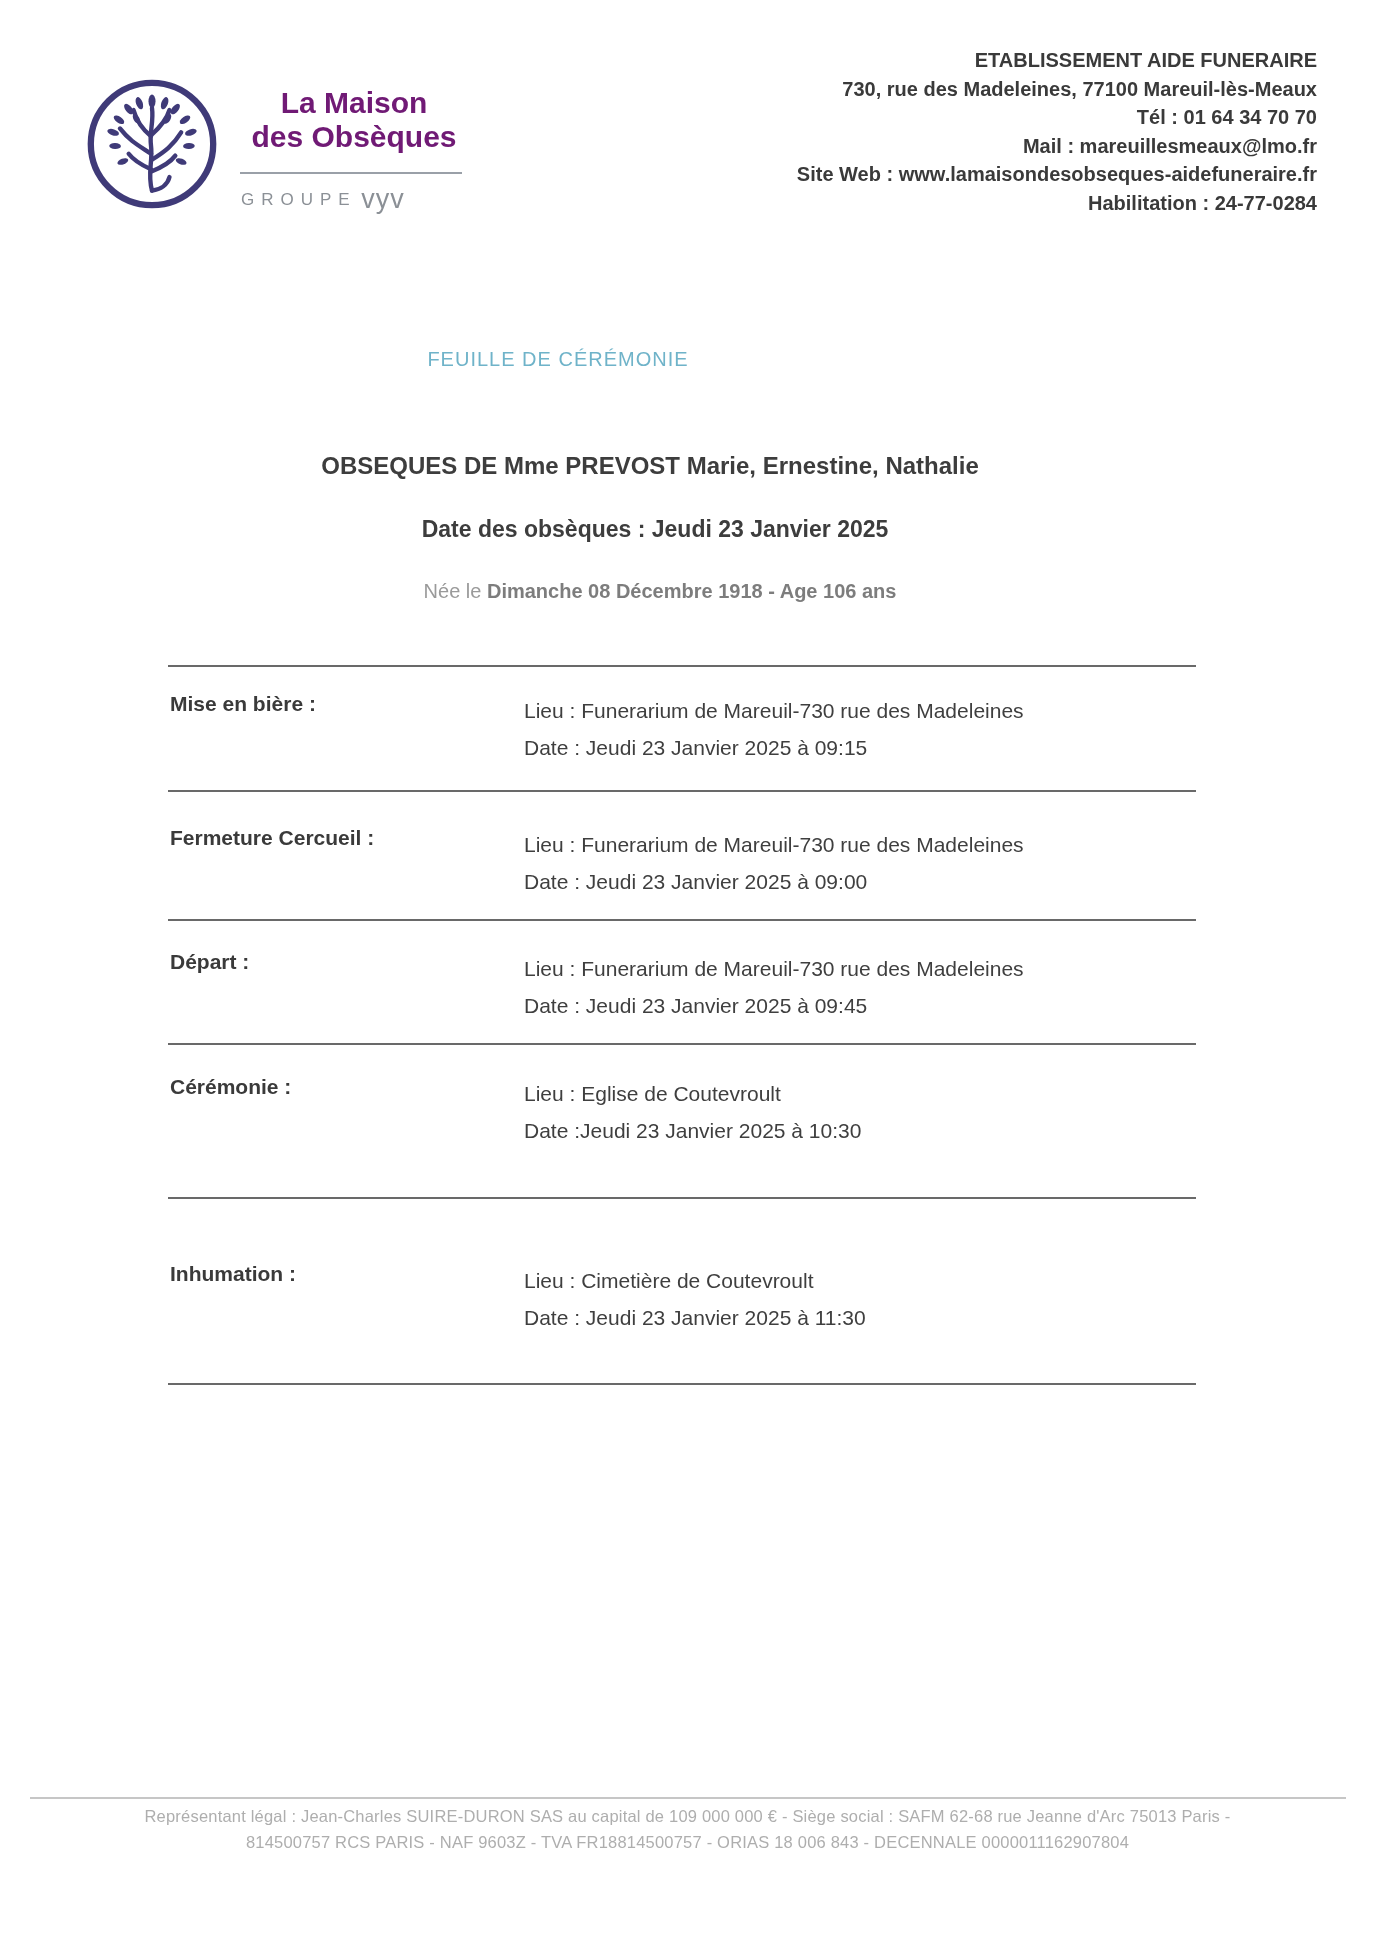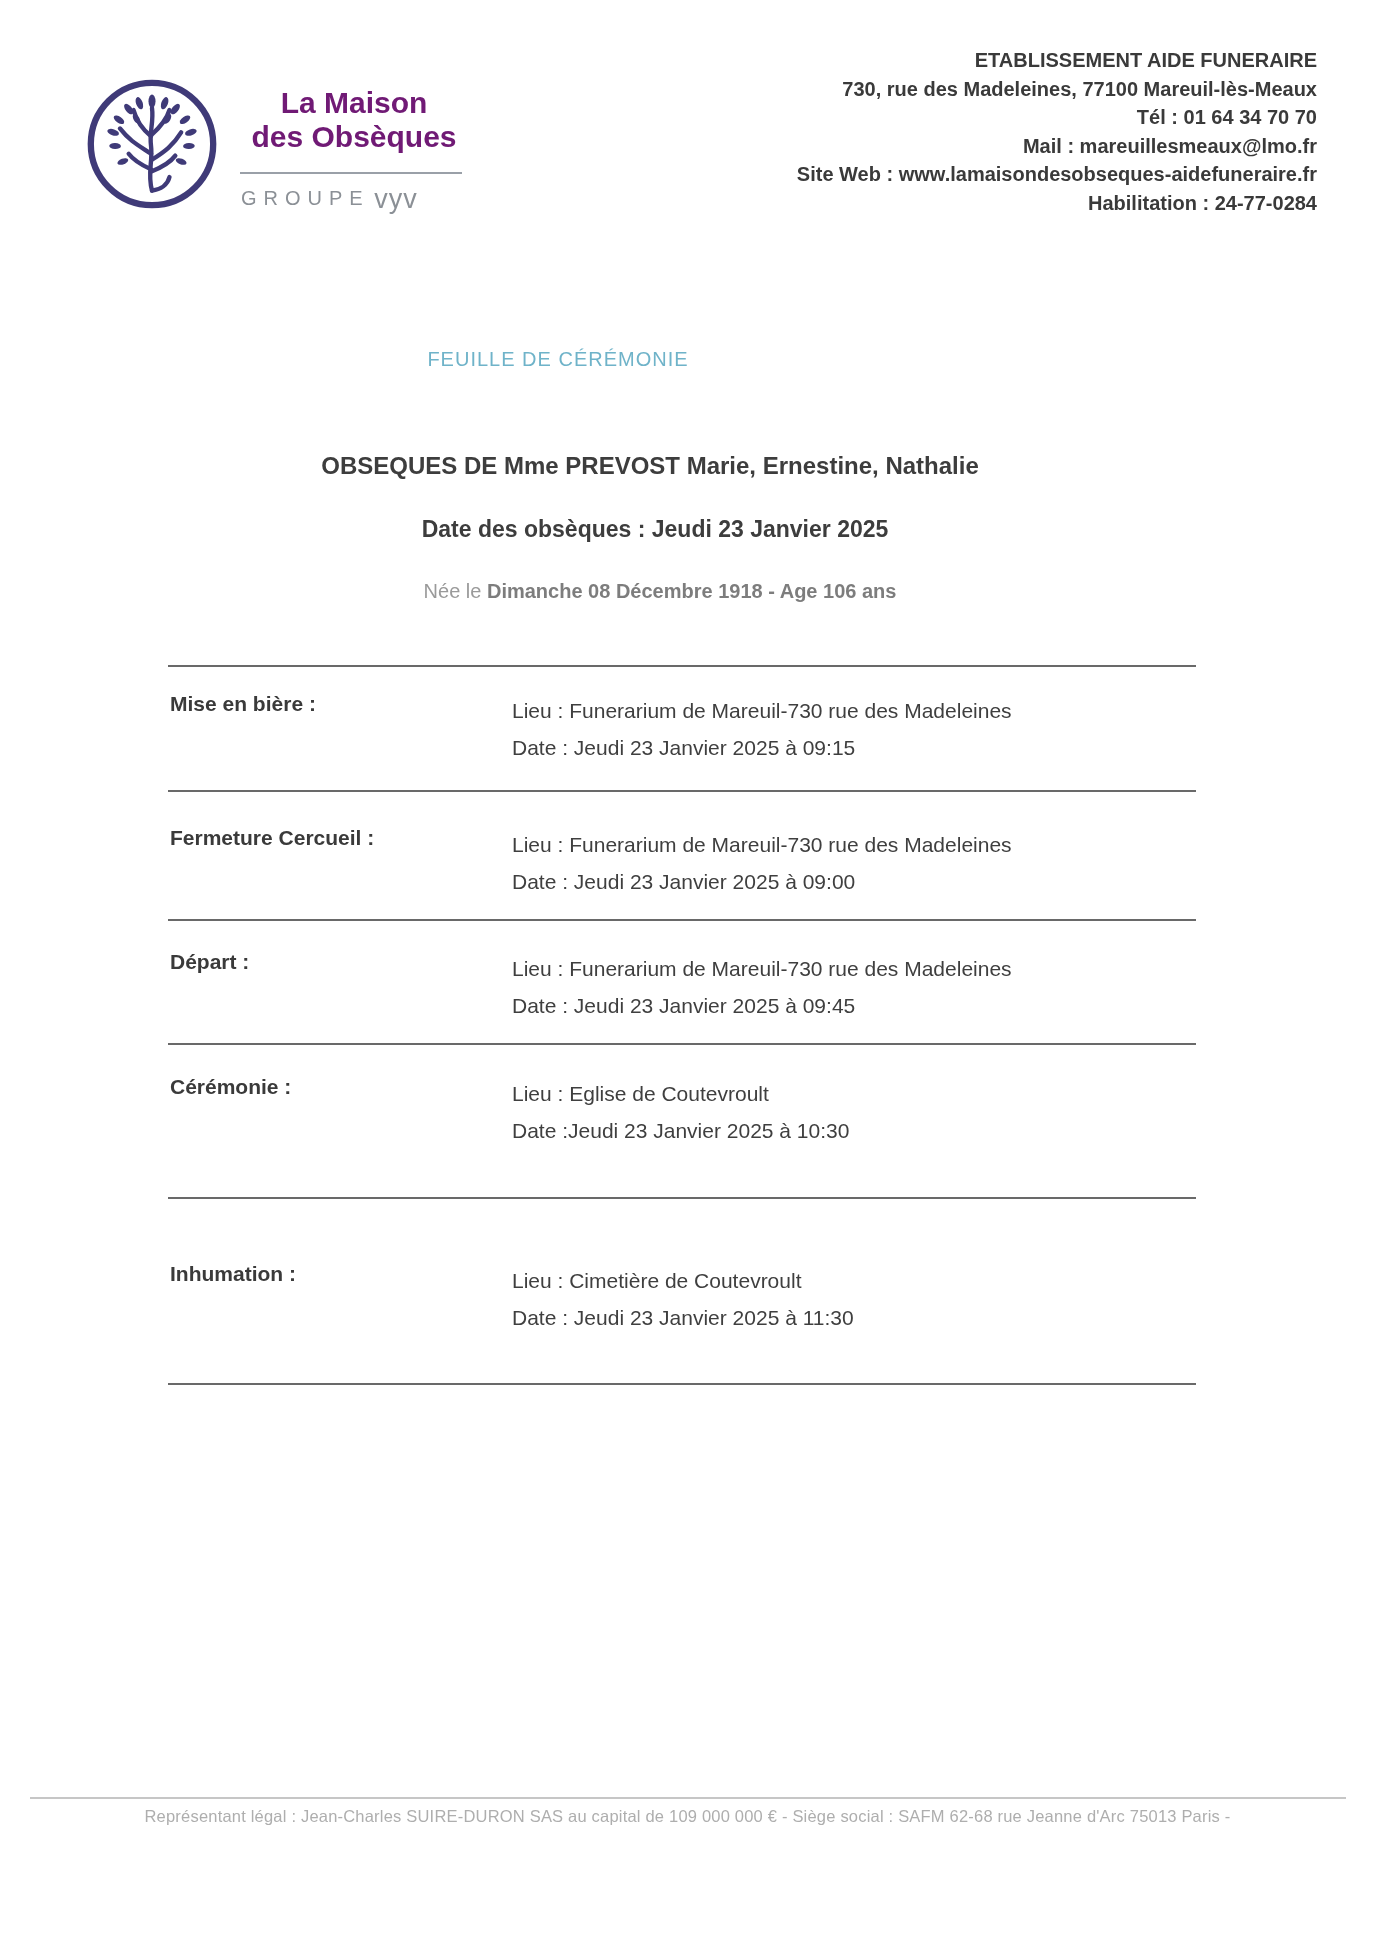--- a/index.html
+++ b/index.html
@@ -21,21 +21,21 @@
     letter-spacing:0px;
   }
   .brand-divider {
     position:absolute; left:240px; top:172px; width:222px; height:2px;
     background:#9aa0a8;
   }
   .group-line {
     position:absolute; left:241px; top:184px; width:230px;
     color:#8b9096; white-space:nowrap;
   }
-  .group-word { font-size:20px; letter-spacing:7px; vertical-align:3px; }
+  .group-word { font-size:17px; letter-spacing:7px; vertical-align:3px; }
   .group-brand { font-size:27px; font-weight:400; letter-spacing:1px; }
 
   
   .est-header {
     position:absolute; top:46px; right:58px; width:840px;
     text-align:right; font-weight:700; font-size:20px; line-height:28.5px;
     color:#3a3a3a;
   }
 
   
@@ -67,21 +67,21 @@
   .rule.n4{top:1043px} .rule.n5{top:1197px} .rule.n6{top:1383px}
 
   .sched-row { position:absolute; left:0; width:1375px; }
   .sched-row.r1{top:692px} .sched-row.r2{top:826px} .sched-row.r3{top:950px}
   .sched-row.r4{top:1075px} .sched-row.r5{top:1262px}
   .sched-label {
     position:absolute; left:170px; top:0; width:350px;
     font-weight:700; font-size:21px; color:#3a3a3a;
   }
   .sched-values {
-    position:absolute; left:512px; top:0; width:700px;
+    position:absolute; left:524px; top:0; width:700px;
     font-size:21px; line-height:37px; color:#3f3f3f;
   }
 
   
   .footer-rule {
     position:absolute; left:30px; top:1797px; width:1316px; height:1.5px;
     background:#c6c6c6;
   }
   .legal-footer {
     position:absolute; top:1803px; left:0; width:1375px; text-align:center;
@@ -190,15 +190,16 @@
     <div class="sched-label">Inhumation :</div>
     <div class="sched-values">
       <div>Lieu : Cimetière de Coutevroult</div>
       <div>Date : Jeudi 23 Janvier 2025 à 11:30</div>
     </div>
   </div>
 
   <div class="footer-rule"></div>
   <div class="legal-footer">
     <div>Représentant légal :  Jean-Charles SUIRE-DURON  SAS au capital de 109 000 000 € - Siège social : SAFM 62-68  rue Jeanne d'Arc 75013 Paris -</div>
+    <div>814500757  RCS PARIS  - NAF 9603Z - TVA FR18814500757 - ORIAS 18 006 843 - DECENNALE 0000011162907804</div>
   </div>
 
 </div>
 
 </body></html>

